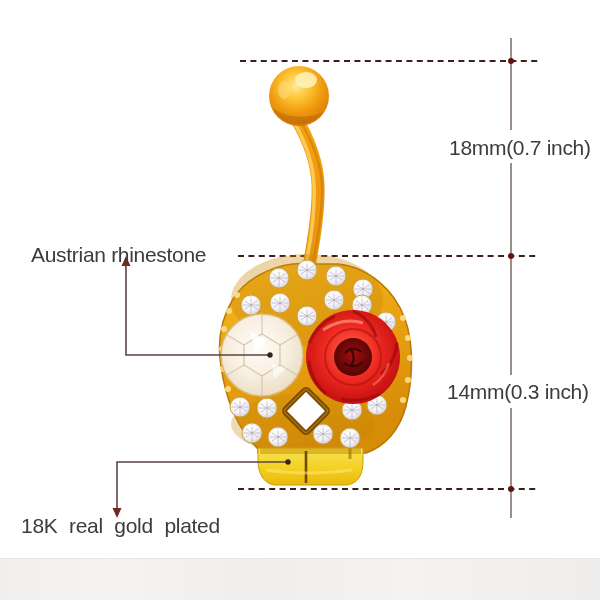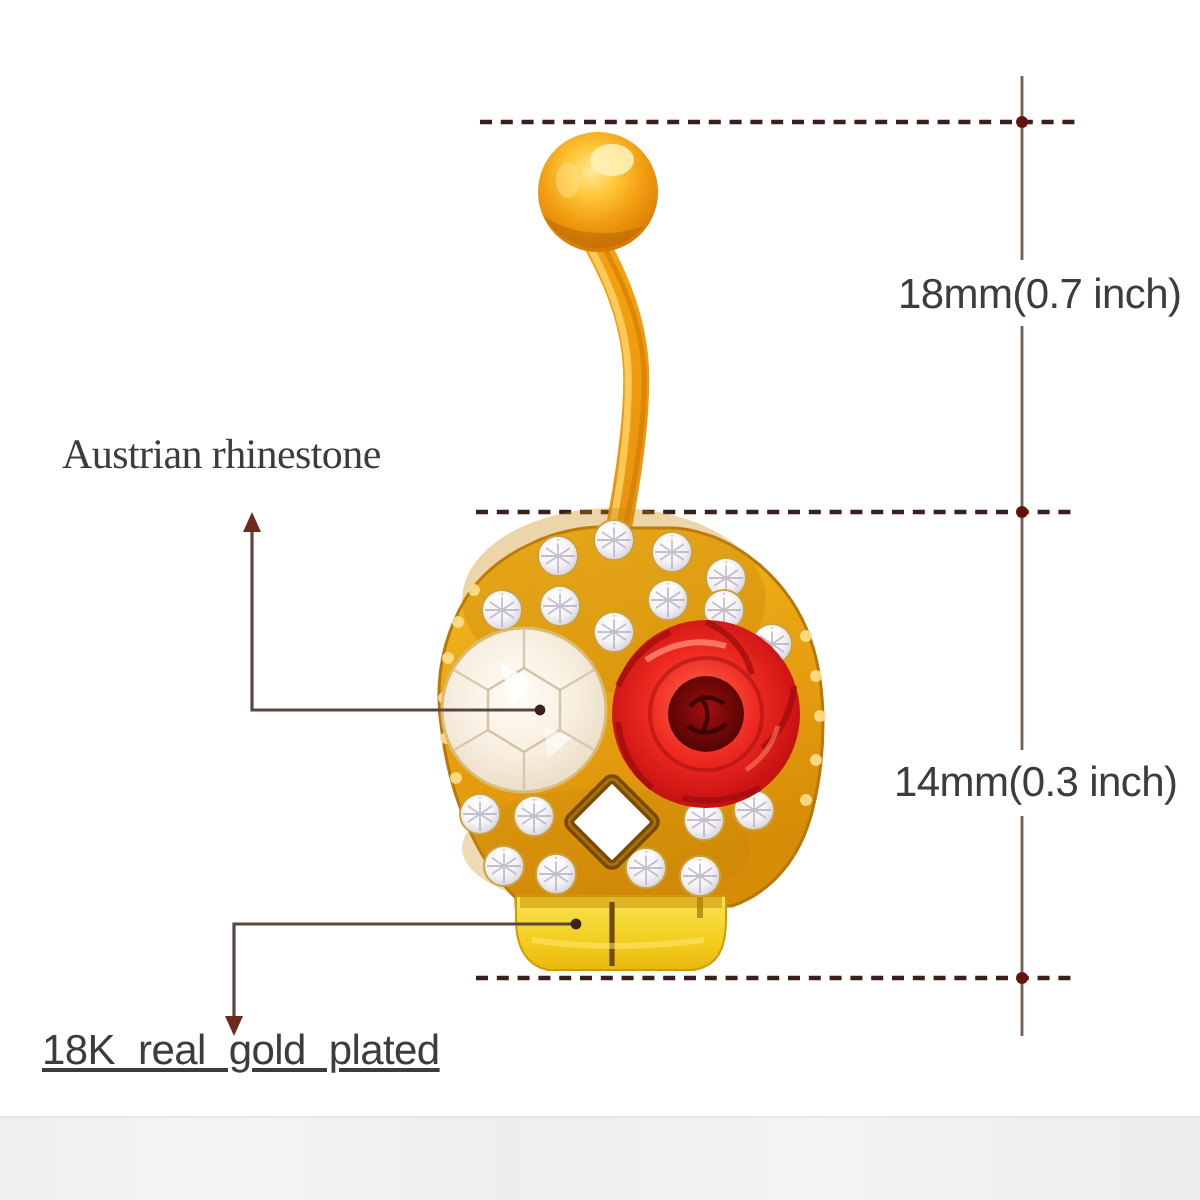--- a/index.html
+++ b/index.html
@@ -6,22 +6,22 @@
   body{
     width:600px;height:600px;position:relative;overflow:hidden;
     background:#ffffff;
     font-family:"Liberation Sans", sans-serif;
   }
   .stage{position:absolute;left:0;top:0;width:600px;height:600px;}
   .label{
     position:absolute;color:#3f3b3a;font-size:21px;line-height:24px;
     letter-spacing:-0.3px;white-space:nowrap;text-align:center;
   }
-  #label-rhinestone{left:31px;top:215px;font-family:Liberation Serif, serif;}
-  #label-gold{left:21px;top:514px;word-spacing:6px;text-decoration:underline;}
+  #label-rhinestone{left:31px;top:243px;}
+  #label-gold{left:21px;top:514px;word-spacing:6px;}
   #meas-18{left:449px;top:136px;}
   #meas-14{left:447px;top:380px;}
   #bottom-band{
     position:absolute;left:0;top:558px;width:600px;height:42px;
     background:linear-gradient(90deg,#f1efed 0%,#f6f4f2 18%,#f0eeec 42%,#f5f3f1 68%,#efedeb 100%);
     border-top:1px solid #e9e7e5;
   }
   svg{position:absolute;left:0;top:0;}
 </style>
 </head>

